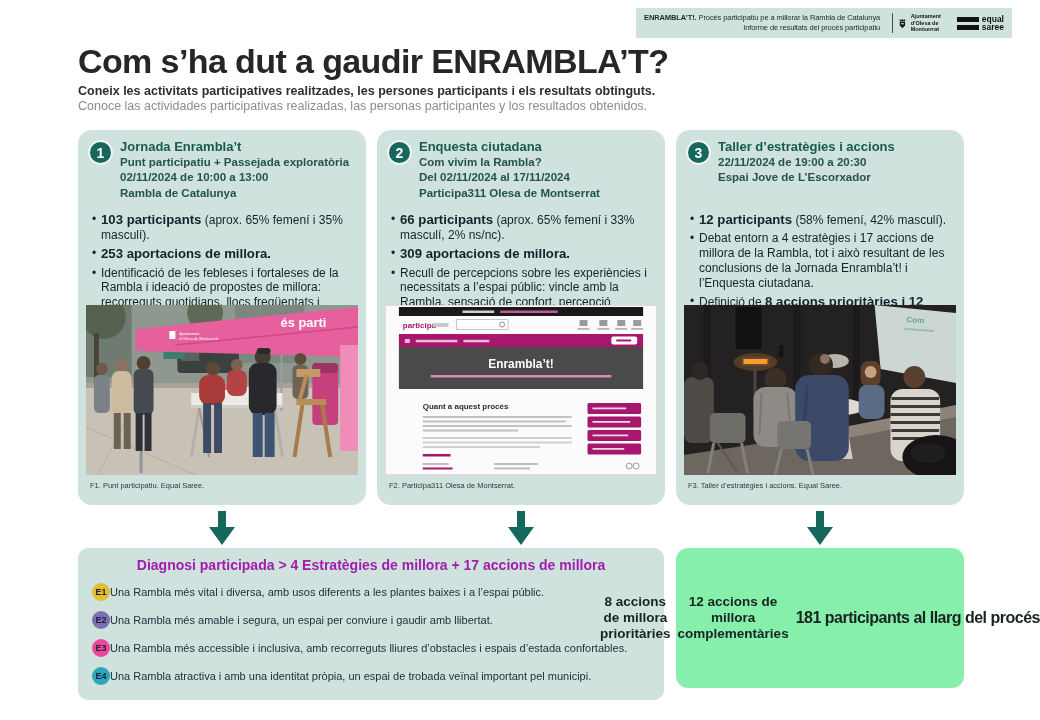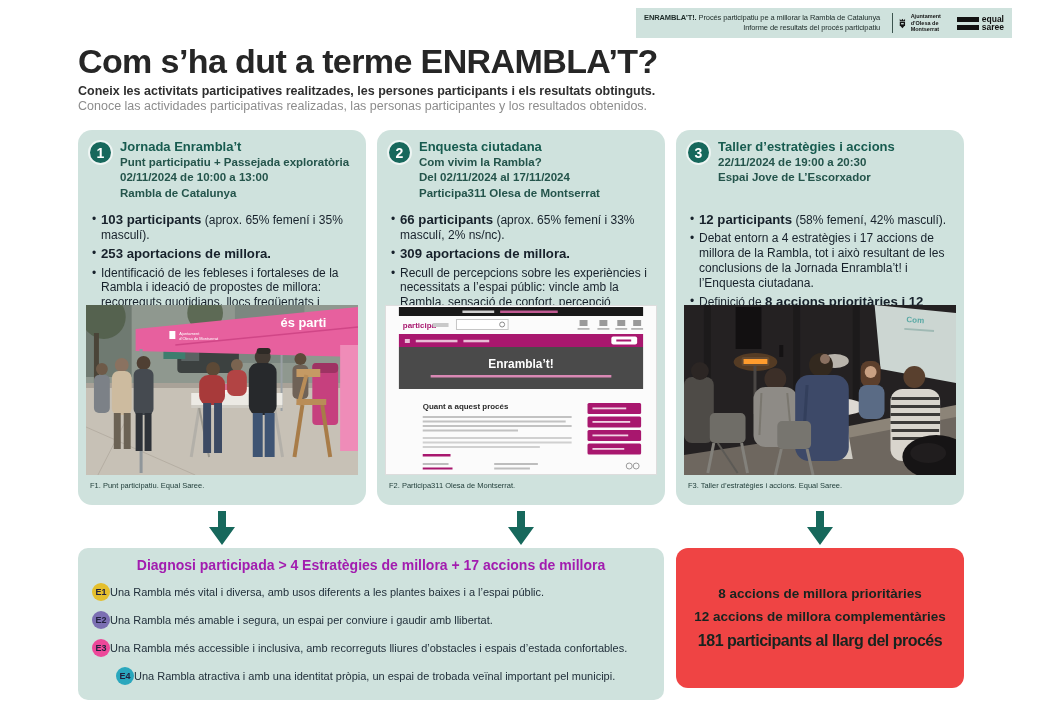--- a/index.html
+++ b/index.html
@@ -58,22 +58,22 @@
   .strategy { display:flex; align-items:center; gap:0; margin-bottom:10px; }
   .e-badge {
     width:18px; height:18px; border-radius:50%; flex:0 0 18px;
     display:flex; align-items:center; justify-content:center;
     font-size:9px; font-weight:800; color:#21213d;
   }
   .strategy .txt { font-size:11px; color:#22303b; }
   
   .panel-right {
     position:absolute; left:676px; top:548px; width:288px; height:140px;
-    background:#ef4444; border-radius:12px; padding:12px 18px;
-    display:flex; flex-direction:column; align-items:center; justify-content:center;
+    background:#86efac; border-radius:12px; padding:12px 18px;
+    display:flex; flex-direction:row; align-items:center; justify-content:center;
     gap:7px; text-align:center; color:#17241f;
   }
   .pr-line1, .pr-line2 { font-size:13.5px; font-weight:800; line-height:1.2; }
   .pr-line3 { font-size:16px; font-weight:700; letter-spacing:-0.5px; white-space:nowrap; }
 </style>
 </head>
 <body>
 
 <div class="page">
 
@@ -99,21 +99,21 @@
         <span class="bar"></span>
         <span class="word">equal</span>
       </div>
       <div class="row">
         <span class="bar"></span>
         <span class="word">saree</span>
       </div>
     </div>
   </div>
 
-  <h1 class="title">Com s’ha dut a terme ENRAMBLA’T?</h1>
+  <h1 class="title">Com s’ha dut a gaudir ENRAMBLA’T?</h1>
   <p class="sub-ca">Coneix les activitats participatives realitzades, les persones participants i els resultats obtinguts.</p>
   <p class="sub-es">Conoce las actividades participativas realizadas, las personas participantes y los resultados obtenidos.</p>
 
   <section class="card c1">
     <div class="badge">
         <span>1</span>
       </div>
     <div class="card-head">
       <div class="card-title">Jornada Enrambla’t</div>
       <div class="card-line l-sub">Punt participatiu + Passejada exploratòria</div>
@@ -358,21 +358,21 @@
     </div>
     <div class="strategy">
       <span class="e-badge" style="background: rgb(123, 111, 178);">E2</span>
       <span class="txt">Una Rambla més amable i segura, un espai per conviure i gaudir amb llibertat.</span>
     </div>
     <div class="strategy">
       <span class="e-badge" style="background: #ec4899; border-radius: 9px;">E3</span>
       <span class="txt">Una Rambla més accessible i inclusiva, amb recorreguts lliures d’obstacles i espais d’estada confortables.</span>
     </div>
     <div class="strategy">
-      <span class="e-badge" style="background: rgb(42, 167, 189); margin-left: 24px;">E4</span>
+      <span class="e-badge" style="background: rgb(42, 167, 189);">E4</span>
       <span class="txt">Una Rambla atractiva i amb una identitat pròpia, un espai de trobada veïnal important pel municipi.</span>
     </div>
   </section>
 
   <section class="panel-right">
     <div class="pr-line1">8 accions de millora prioritàries</div>
     <div class="pr-line2">12 accions de millora complementàries</div>
     <div class="pr-line3">181 participants al llarg del procés</div>
   </section>
 

